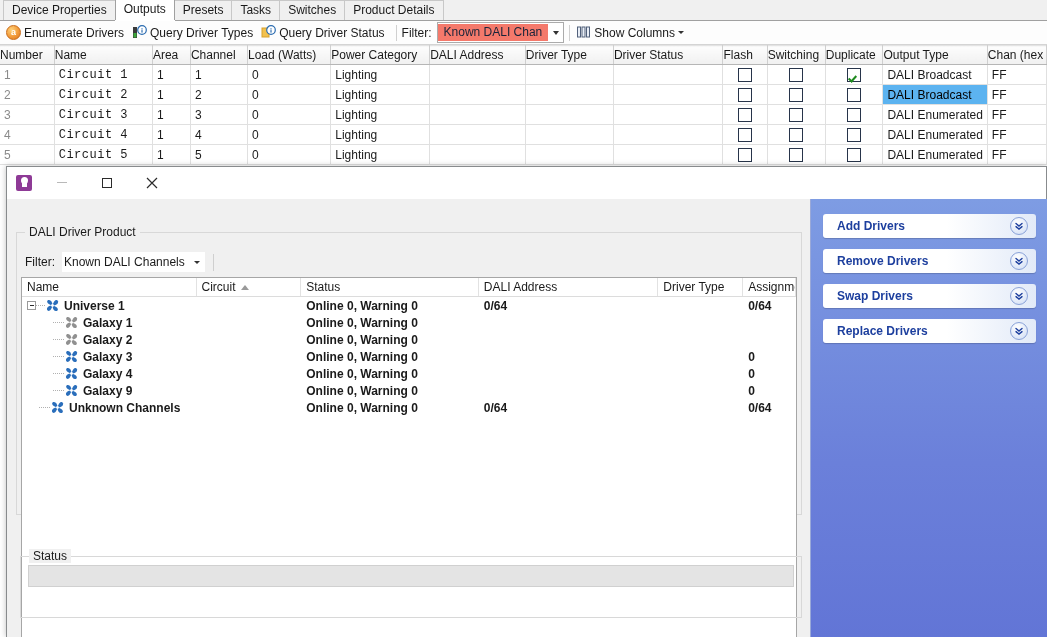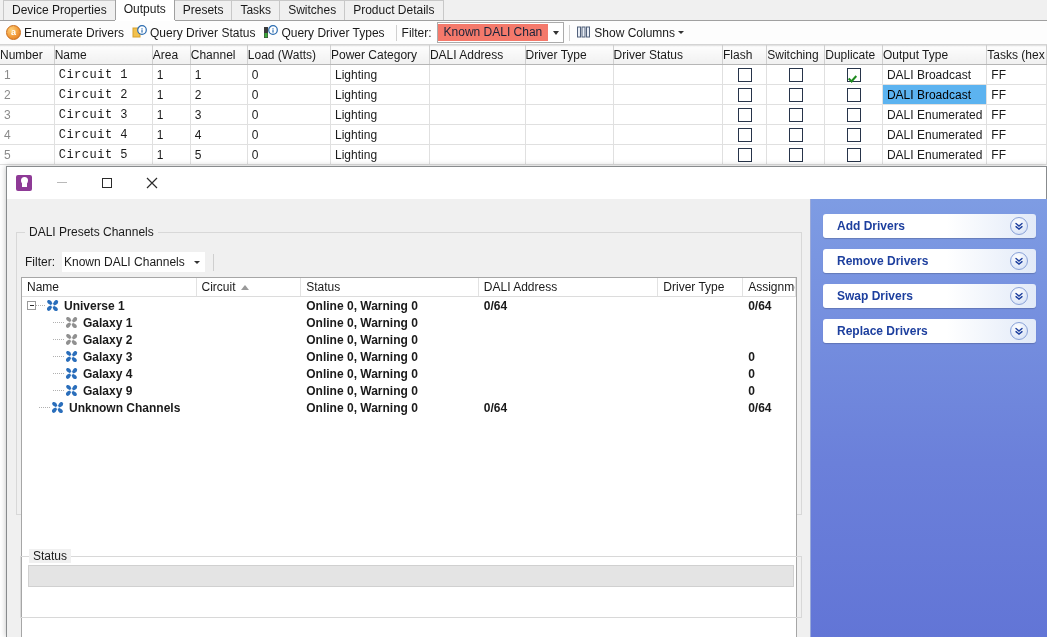--- a/index.html
+++ b/index.html
@@ -248,39 +248,39 @@
     </div>
 
   <div class="toolbar">
     <div class="tb-item">
       <span class="ico ico-enum">a</span>
       <span class="tb-label">Enumerate Drivers</span>
     </div>
     <div class="tb-item">
       <span class="ico ico-drv">
         <svg width="15" height="15" viewBox="0 0 15 15">
-          <rect x="1" y="3" width="7" height="9" fill="#f2c14e" stroke="#d8a12c" stroke-width="1"></rect>
-          <circle cx="10" cy="5" r="4.3" fill="#ffffff" stroke="#2b6cb0" stroke-width="1.2"></circle>
-          <rect x="9.4" y="3.3" width="1.2" height="1.2" fill="#2b6cb0"></rect>
-          <rect x="9.4" y="5.1" width="1.2" height="2.5" fill="#2b6cb0"></rect>
-        </svg>
-      </span>
-      <span class="tb-label">Query Driver Status</span>
-    </div>
-    <div class="tb-item">
-      <span class="ico ico-drv">
-        <svg width="15" height="15" viewBox="0 0 15 15">
           <rect x="1" y="2" width="4" height="11" fill="#3a3a3a"></rect>
           <rect x="1.5" y="8" width="3" height="4.5" fill="#3ba83b"></rect>
           <circle cx="10" cy="5" r="4.3" fill="#ffffff" stroke="#2b6cb0" stroke-width="1.2"></circle>
           <rect x="9.4" y="3.3" width="1.2" height="1.2" fill="#2b6cb0"></rect>
           <rect x="9.4" y="5.1" width="1.2" height="2.5" fill="#2b6cb0"></rect>
         </svg>
       </span>
       <span class="tb-label">Query Driver Types</span>
+    </div>
+    <div class="tb-item">
+      <span class="ico ico-drv">
+        <svg width="15" height="15" viewBox="0 0 15 15">
+          <rect x="1" y="3" width="7" height="9" fill="#f2c14e" stroke="#d8a12c" stroke-width="1"></rect>
+          <circle cx="10" cy="5" r="4.3" fill="#ffffff" stroke="#2b6cb0" stroke-width="1.2"></circle>
+          <rect x="9.4" y="3.3" width="1.2" height="1.2" fill="#2b6cb0"></rect>
+          <rect x="9.4" y="5.1" width="1.2" height="2.5" fill="#2b6cb0"></rect>
+        </svg>
+      </span>
+      <span class="tb-label">Query Driver Status</span>
     </div>
     <div class="tb-sep"></div>
     <span class="filter-label">Filter:</span>
     <div class="filter-combo">
       <span class="filter-value">Known DALI Chan</span>
       <span class="combo-arrow">
           <i class="tri-down"></i>
         </span>
     </div>
     <div class="tb-sep"></div>
@@ -307,21 +307,21 @@
             <th style="width: 61px;">Channel</th>
             <th style="width: 88px;">Load (Watts)</th>
             <th style="width: 103px;">Power Category</th>
             <th style="width: 103px;">DALI Address</th>
             <th style="width: 97px;">Driver Type</th>
             <th style="width: 123px;">Driver Status</th>
             <th style="width: 49px;">Flash</th>
             <th style="width: 60px;">Switching</th>
             <th style="width: 60px;">Duplicate</th>
             <th style="width: 103px;">Output Type</th>
-            <th style="width: 60px;">Tasks (hex</th>
+            <th style="width: 60px;">Chan (hex</th>
           </tr>
         </thead>
       <tbody id="dg-body">
           <tr>
             <td class="num" style="width: 58px;">1</td>
             <td class="mono" style="width: 105px;">Circuit 1</td>
             <td style="width: 42px;">1</td>
             <td style="width: 61px;">1</td>
             <td style="width: 88px;">0</td>
             <td style="width: 103px;">Lighting</td>
@@ -417,21 +417,21 @@
             <path d="M1 1 L11 11 M11 1 L1 11" stroke="#2b2b2b" stroke-width="1.2"></path>
           </svg>
       </span>
     </div>
 
     <div class="dlg-body">
 
       <div class="left-pane">
 
         <div class="group"></div>
-        <div class="group-title">DALI Presets Channels</div>
+        <div class="group-title">DALI Driver Product</div>
 
         <div class="dlg-filter-row">
           <span class="dlg-filter-label">Filter:</span>
           <div class="dlg-filter-combo">
             <span class="dlg-filter-value">Known DALI Channels</span>
             <span class="dlg-filter-arrow">
                 <i class="tri-down sm"></i>
               </span>
           </div>
           <span class="vdiv"></span>

